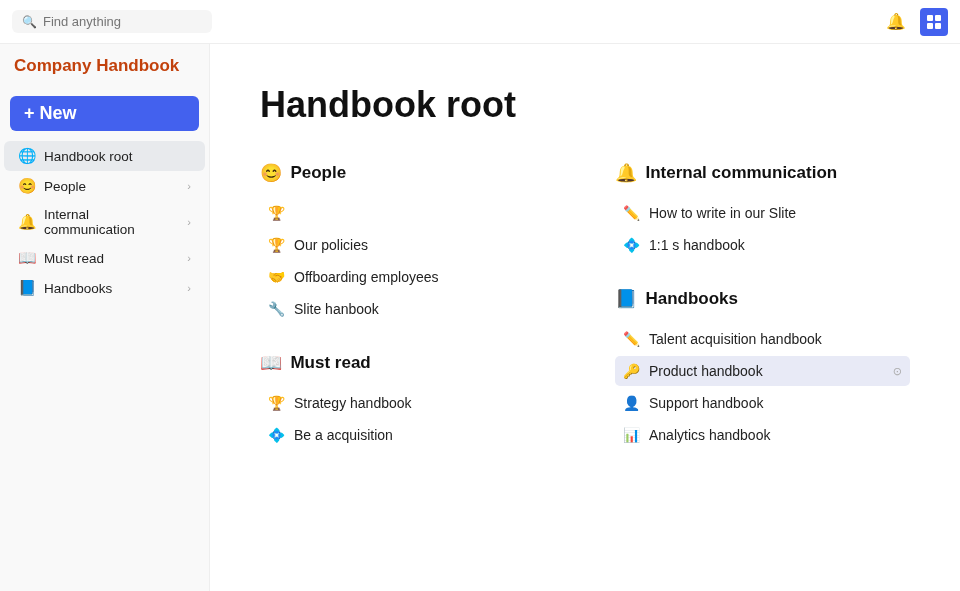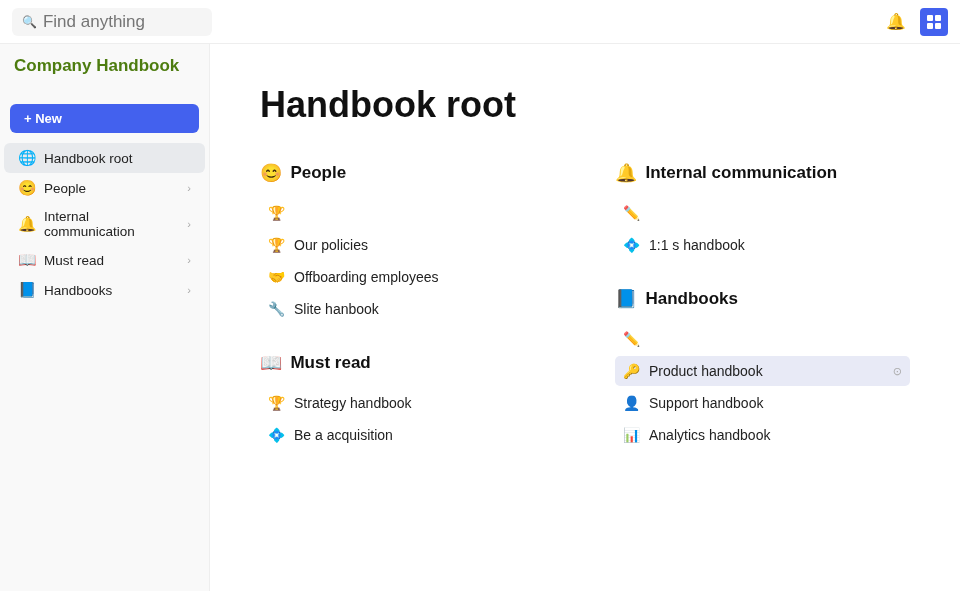--- a/index.html
+++ b/index.html
@@ -21,21 +21,21 @@
       background: #f5f5f5;
       border-radius: 6px;
       padding: 4px 10px;
       gap: 6px;
       width: 200px;
       cursor: text;
     }
     .search-bar input {
       border: none;
       background: transparent;
-      font-size: 17px;
+      font-size: 13px;
       color: #555;
       outline: none;
       width: 100%;
     }
     .topbar-right {
       margin-left: auto;
       display: flex;
       align-items: center;
       gap: 10px;
     }
@@ -68,31 +68,31 @@
       background: #f9f9f9;
       border-right: 1px solid #eee;
       display: flex;
       flex-direction: column;
       padding: 12px 0;
       overflow-y: auto;
     }
     .sidebar-title {
       font-size: 17px;
       font-weight: 700;
-      color: #4d7c0f;
+      color: #c2410c;
       padding: 0 14px 12px 14px;
     }
     .new-btn {
-      margin: 16px 10px 10px 10px;
+      margin: 8px 10px 10px 10px;
       background: #4361ee;
       color: #fff;
       border: none;
       border-radius: 6px;
       padding: 7px 14px;
-      font-size: 13px;
+      font-size: 18px;
       font-weight: 600;
       cursor: pointer;
       display: flex;
       align-items: center;
       gap: 6px;
     }
     .sidebar-item {
       display: flex;
       align-items: center;
       padding: 6px 14px;
@@ -252,34 +252,36 @@
 
       <div>
 
         <div class="section">
           <div class="section-header">
             <span class="s-icon">🔔</span>
             <span>Internal communication</span>
           </div>
           <div class="section-item">
             <span class="s-item-icon">✏️</span>
+            <span>How to write in our Slite</span>
           </div>
           <div class="section-item">
             <span class="s-item-icon">💠</span>
             <span>1:1 s handbook</span>
           </div>
         </div>
 
         <div class="section">
           <div class="section-header">
             <span class="s-icon">📘</span>
             <span>Handbooks</span>
           </div>
           <div class="section-item">
             <span class="s-item-icon">✏️</span>
+            <span>Talent acquisition handbook</span>
           </div>
           <div class="section-item hovered">
             <span class="s-item-icon">🔑</span>
             <span>Product handbook</span>
             <span style="margin-left:auto;font-size:11px;color:#aaa;">⊙</span>
           </div>
           <div class="section-item">
             <span class="s-item-icon">👤</span>
             <span>Support handbook</span>
           </div>

